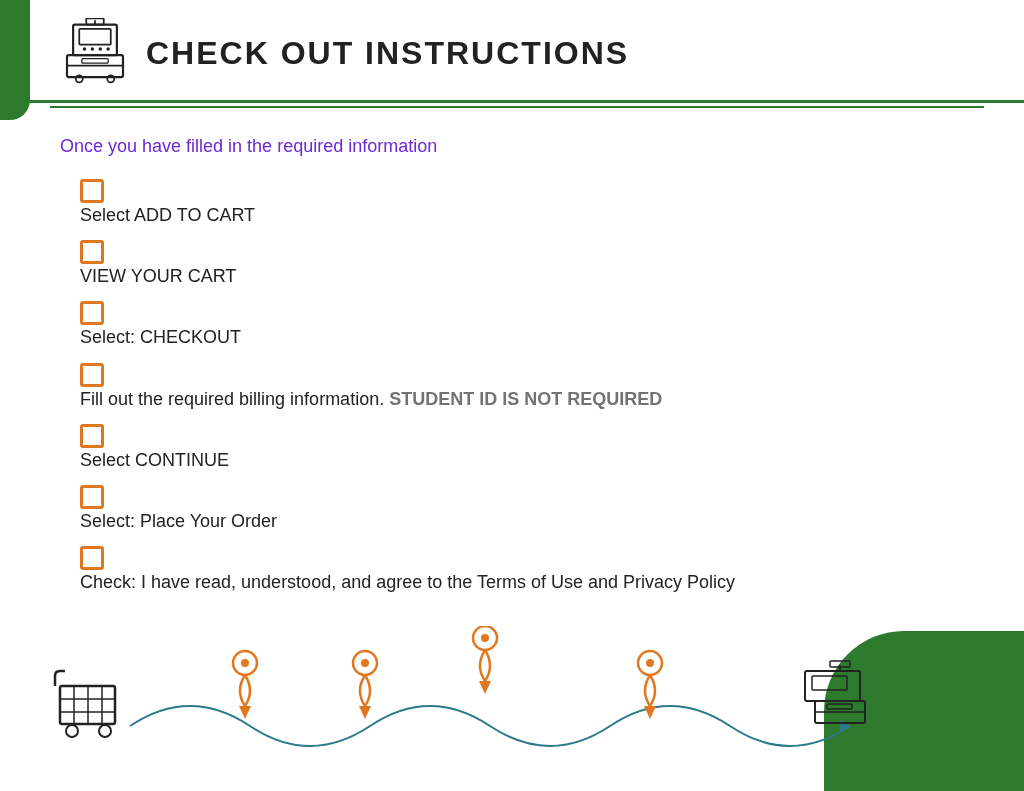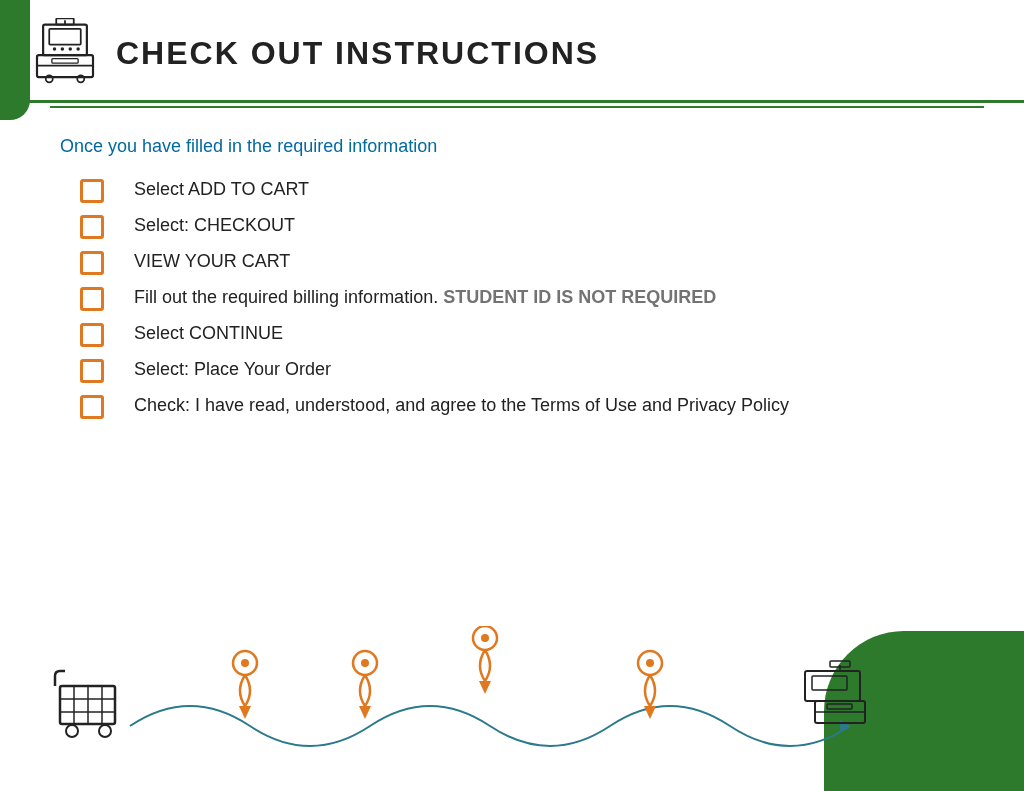--- a/index.html
+++ b/index.html
@@ -25,21 +25,21 @@
       bottom: 0; right: 0;
       width: 200px; height: 160px;
       background: #2d7a2d;
       border-radius: 80px 0 0 0;
     }
 
     
     .header {
       display: flex;
       align-items: center;
-      padding: 18px 40px 12px 30px;
+      padding: 18px 40px 12px 60px;
       border-bottom: 3px solid #2d7a2d;
       margin-bottom: 3px;
     }
     .header-line2 {
       height: 2px;
       background: #2d7a2d;
       margin: 0 40px 0 50px;
     }
 
     
@@ -57,36 +57,37 @@
       font-family: 'Segoe UI', Arial, sans-serif;
     }
 
     
     .main-content {
       padding: 28px 60px 20px 60px;
     }
 
     .intro-text {
       font-size: 18px;
-      color: #0369a1;
+      color: #6d28d9;
       margin-bottom: 20px;
     }
 
     
     .checklist {
       list-style: none;
       margin-left: 20px;
     }
     .checklist li {
       display: flex;
       align-items: flex-start;
       margin-bottom: 10px;
       font-size: 18px;
       color: #222;
       line-height: 1.4;
+      flex-direction: column;
     }
     .checkbox-icon {
       width: 24px;
       height: 24px;
       min-width: 24px;
       border: 3px solid #e07820;
       border-radius: 3px;
       margin-right: 30px;
       margin-top: 2px;
       background: #fff;
@@ -149,26 +150,26 @@
 
   <ul class="checklist">
 
     <li>
       <span class="checkbox-icon"></span>
       <span class="item-text">Select ADD TO CART</span>
     </li>
 
     <li>
       <span class="checkbox-icon"></span>
+      <span class="item-text">VIEW YOUR CART</span>
+    </li>
+
+    <li>
+      <span class="checkbox-icon"></span>
       <span class="item-text">Select: CHECKOUT</span>
-    </li>
-
-    <li>
-      <span class="checkbox-icon"></span>
-      <span class="item-text">VIEW YOUR CART</span>
     </li>
 
 
     <li>
       <span class="checkbox-icon"></span>
       <span class="item-text">
         Fill out the required billing information. <span class="red-text">STUDENT ID IS NOT REQUIRED</span>
       </span>
     </li>
 

